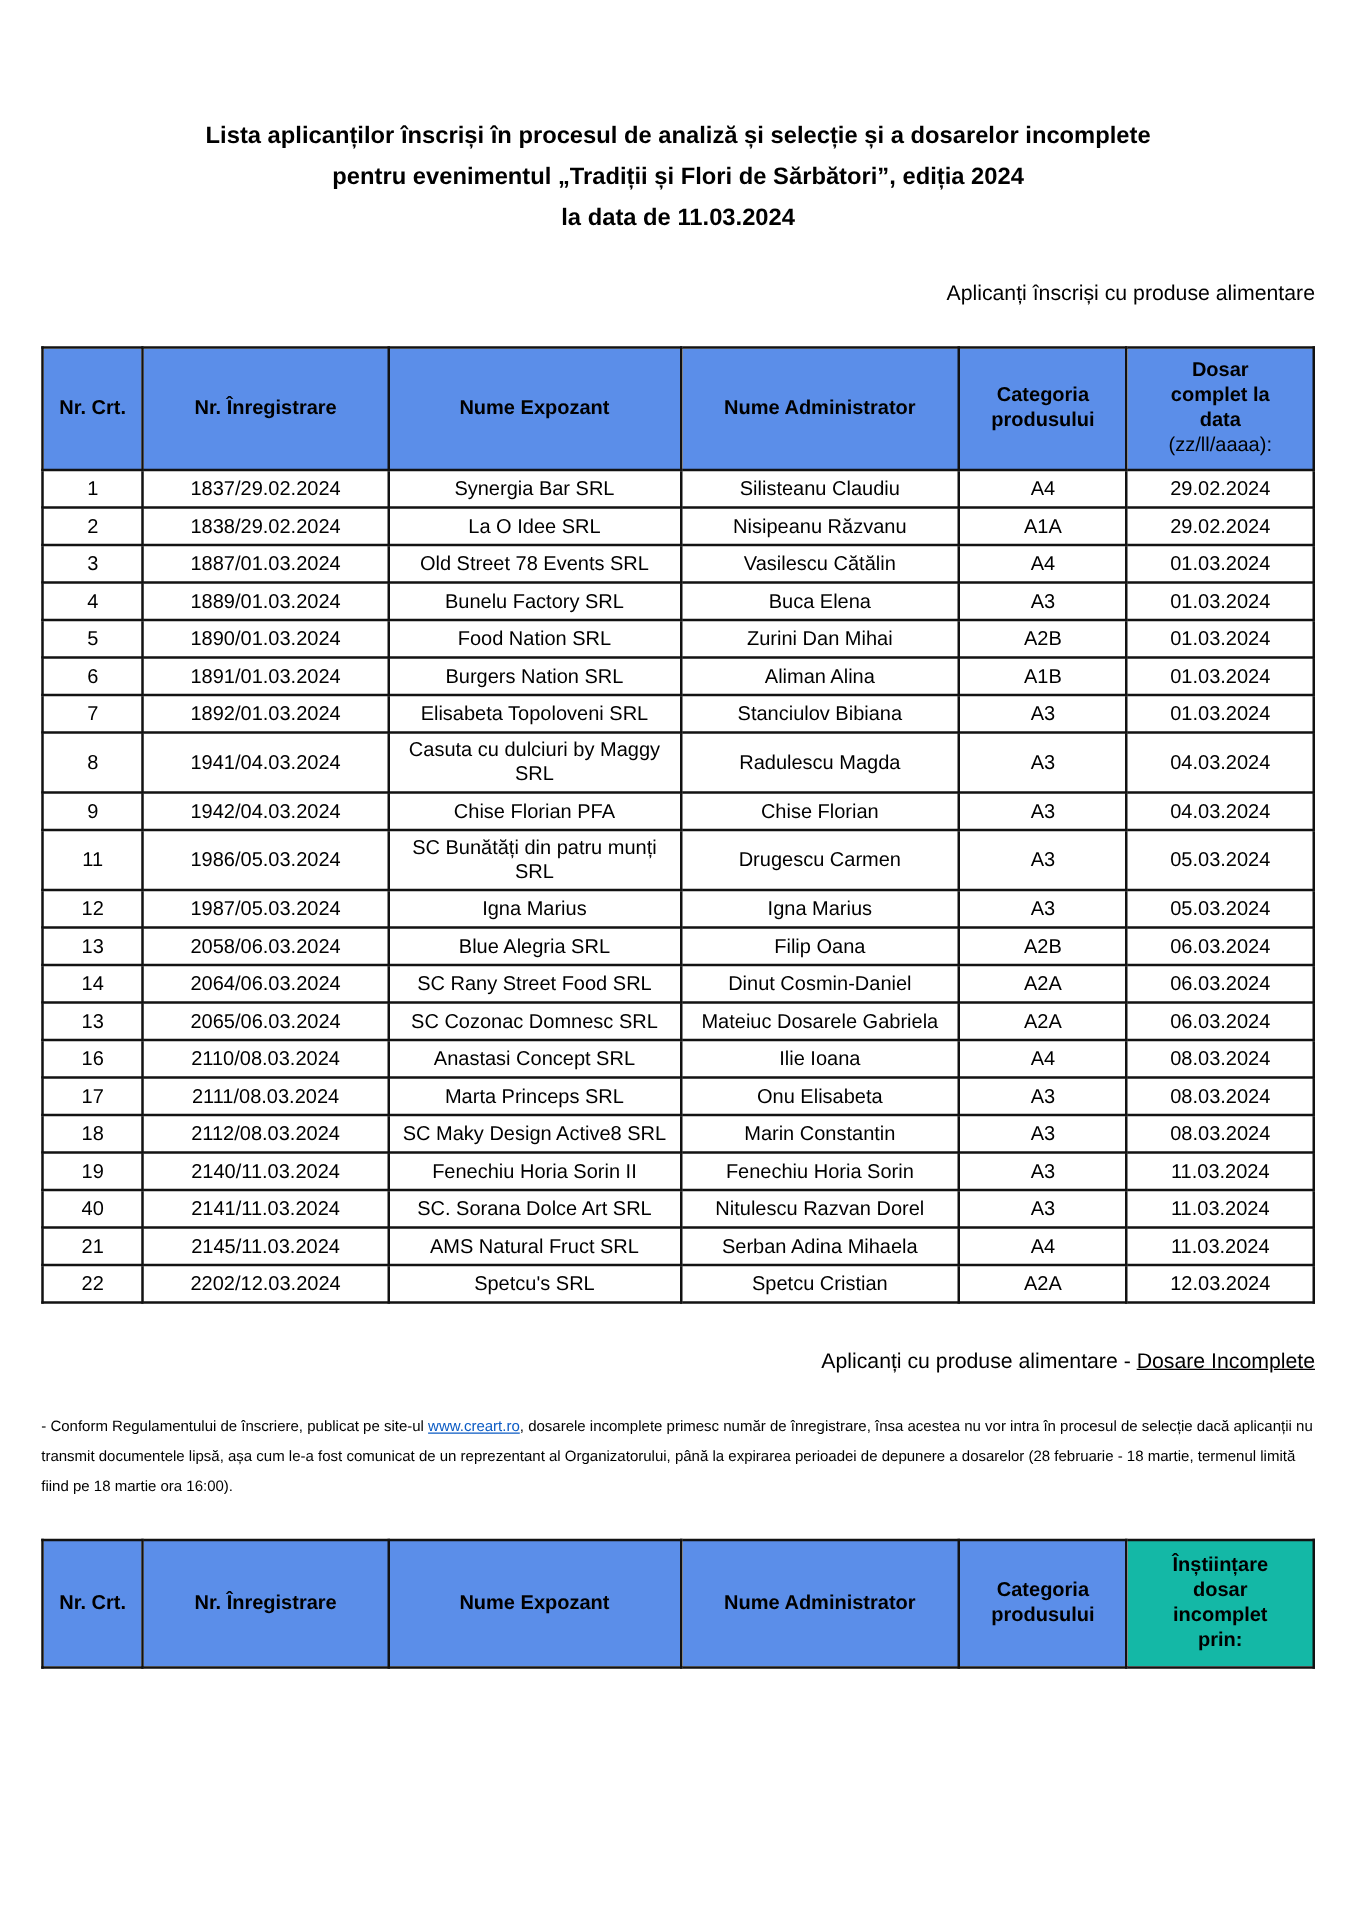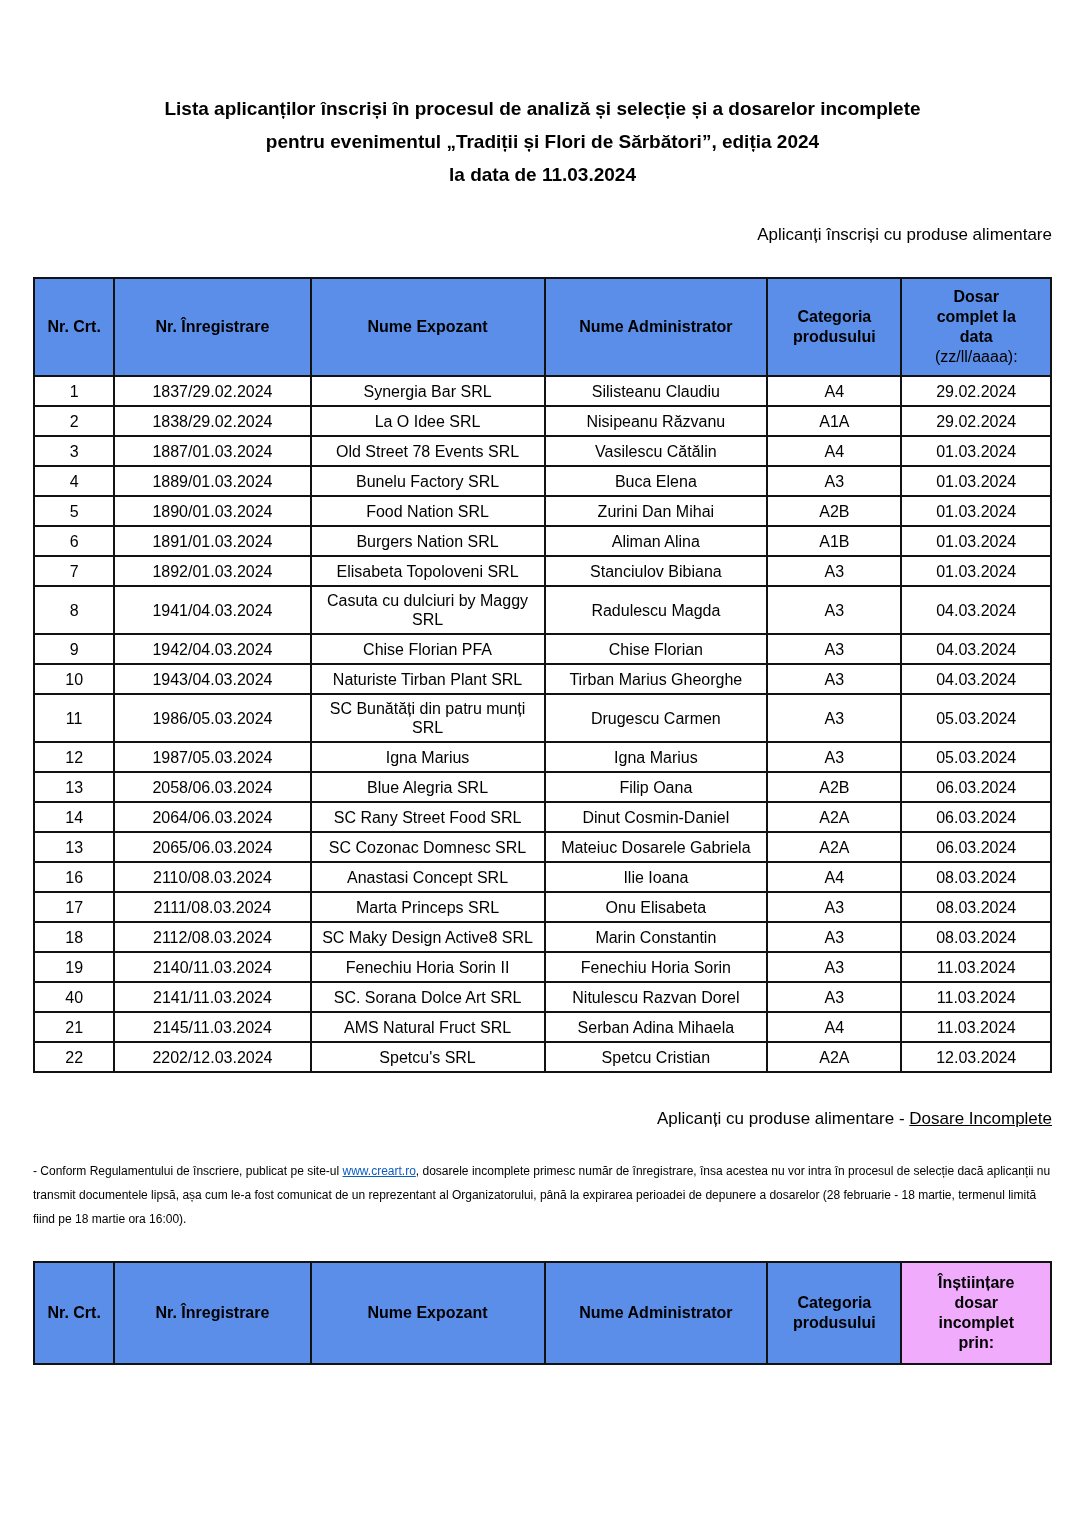--- a/index.html
+++ b/index.html
@@ -190,28 +190,20 @@
         </tr>
         <tr>
           <td>9</td>
           <td>1942/04.03.2024</td>
           <td>Chise Florian PFA</td>
           <td>Chise Florian</td>
           <td>A3</td>
           <td>04.03.2024</td>
         </tr>
         <tr>
-          <td>10</td>
-          <td>1943/04.03.2024</td>
-          <td>Naturiste Tirban Plant SRL</td>
-          <td>Tirban Marius Gheorghe</td>
-          <td>A3</td>
-          <td>04.03.2024</td>
-        </tr>
-        <tr>
           <td>11</td>
           <td>1986/05.03.2024</td>
           <td>SC Bunătăți din patru munți SRL</td>
           <td>Drugescu Carmen</td>
           <td>A3</td>
           <td>05.03.2024</td>
         </tr>
         <tr>
           <td>12</td>
           <td>1987/05.03.2024</td>
@@ -322,19 +314,19 @@
         <col class="col-cat">
         <col class="col-last">
     </colgroup>
     <thead>
       <tr>
         <th style="background: rgb(91, 142, 233);"><span class="th-inner">Nr. Crt.</span></th>
         <th style="background: rgb(91, 142, 233);"><span class="th-inner" style="max-width:160px">Nr. Înregistrare</span></th>
         <th style="background: rgb(91, 142, 233);"><span class="th-inner" style="max-width:200px">Nume Expozant</span></th>
         <th style="background: rgb(91, 142, 233);"><span class="th-inner" style="max-width:200px">Nume Administrator</span></th>
         <th style="background: rgb(91, 142, 233);"><span class="th-inner">Categoria produsului</span></th>
-        <th style="background: #f0abfc;"><span class="th-inner">Înștiințare dosar incomplet prin:</span></th>
+        <th style="background: #14b8a6;"><span class="th-inner">Înștiințare dosar incomplet prin:</span></th>
       </tr>
     </thead>
     <tbody></tbody>
   </table>
 
 </div>
 
 </body></html>

